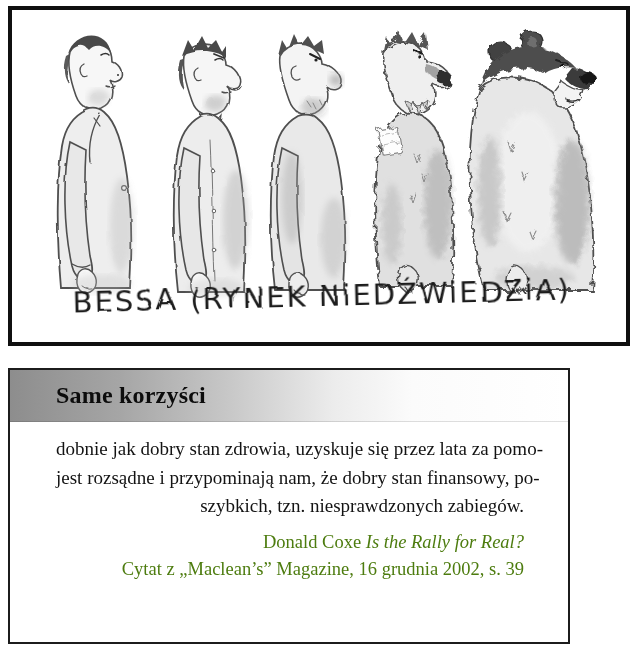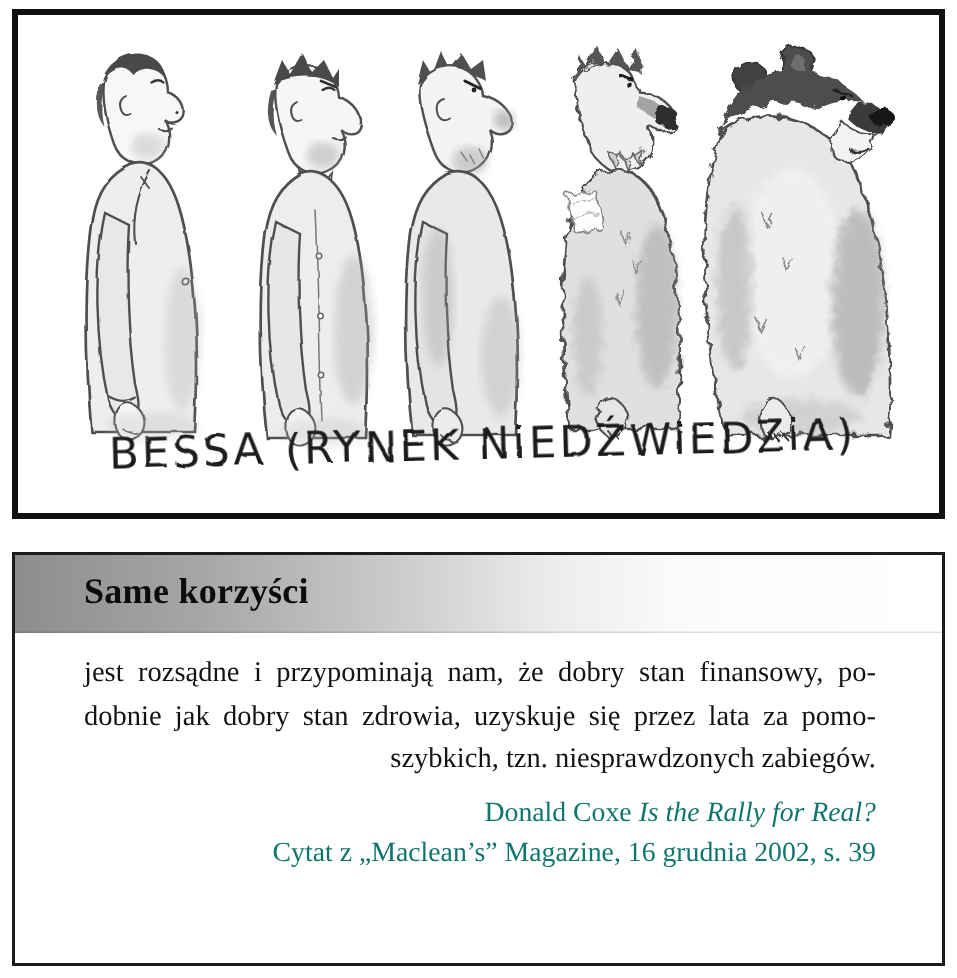--- a/index.html
+++ b/index.html
@@ -6,34 +6,34 @@
   body{
     width:638px;height:652px;position:relative;background:#ffffff;
     font-family:"Liberation Serif", serif;overflow:hidden;
   }
   .cartoon-box{
     position:absolute;left:8px;top:6px;width:622px;height:340px;
     border:4px solid #101010;box-sizing:border-box;background:#ffffff;overflow:hidden;
   }
   .cartoon-art{display:block;width:614px;height:332px;}
   .quote-box{
-    position:absolute;left:8px;top:368px;width:622px;height:276px;
+    position:absolute;left:8px;top:368px;width:562px;height:276px;
     border:2px solid #1c1c1c;box-sizing:border-box;background:#ffffff;overflow:hidden;
   }
   .quote-header{
     height:52px;display:flex;align-items:center;padding-left:46px;box-sizing:border-box;
     background:linear-gradient(90deg,#8d8d8d 0%,#a6a6a6 20%,#c9c9c9 40%,#ececec 58%,#fbfbfb 72%,#ffffff 100%);
     border-bottom:1px solid rgba(0,0,0,0.12);
   }
   .quote-title{font-weight:bold;font-size:24px;color:#0c0c0c;letter-spacing:0.2px;}
   .quote-body{margin:13px 44px 0 46px;font-size:19px;line-height:28.5px;color:#131313;}
   .jline{text-align:justify;text-align-last:justify;white-space:nowrap;}
   .lastline{text-align:right;}
   .lead{font-weight:bold;}
-  .quote-attrib{margin:8px 44px 0 46px;text-align:right;font-size:18.5px;line-height:27px;color:#0f766e;}
+  .quote-attrib{margin:8px 44px 0 46px;text-align:right;font-size:18.5px;line-height:27px;color:#4d7c0f;}
   .work-title{font-style:italic;}
 </style>
 </head>
 <body>
 
 <div class="cartoon-box">
   <svg class="cartoon-art" viewBox="0 0 614 332">
     <defs>
       <filter id="wob" x="-20%" y="-20%" width="140%" height="140%">
         <feTurbulence type="fractalNoise" baseFrequency="0.03" numOctaves="3" seed="11" result="n"></feTurbulence>
@@ -152,21 +152,21 @@
 
     <text x="310" y="296" text-anchor="middle" font-family="DejaVu Sans, sans-serif" font-size="29" letter-spacing="2" fill="#1a1a1a" transform="rotate(-1.5 310 296)" filter="url(#wob)">BESSA (RYNEK NiEDŹWiEDZiA)</text>
   </svg>
 </div>
 
 <div class="quote-box">
   <div class="quote-header">
     <span class="quote-title">Same korzyści</span>
   </div>
   <div class="quote-body">
+    <div class="jline">dobnie jak dobry stan zdrowia, uzyskuje się przez lata za pomo-</div>
     <div class="jline">jest rozsądne i przypominają nam, że dobry stan finansowy, po-</div>
-    <div class="jline">dobnie jak dobry stan zdrowia, uzyskuje się przez lata za pomo-</div>
     <div class="lastline">szybkich, tzn. niesprawdzonych zabiegów.</div>
   </div>
   <div class="quote-attrib">
     <div><span>Donald Coxe </span><span class="work-title">Is the Rally for Real?</span></div>
     <div>Cytat z „Maclean’s” Magazine, 16 grudnia 2002, s. 39</div>
   </div>
 </div>
 
 </body></html>

